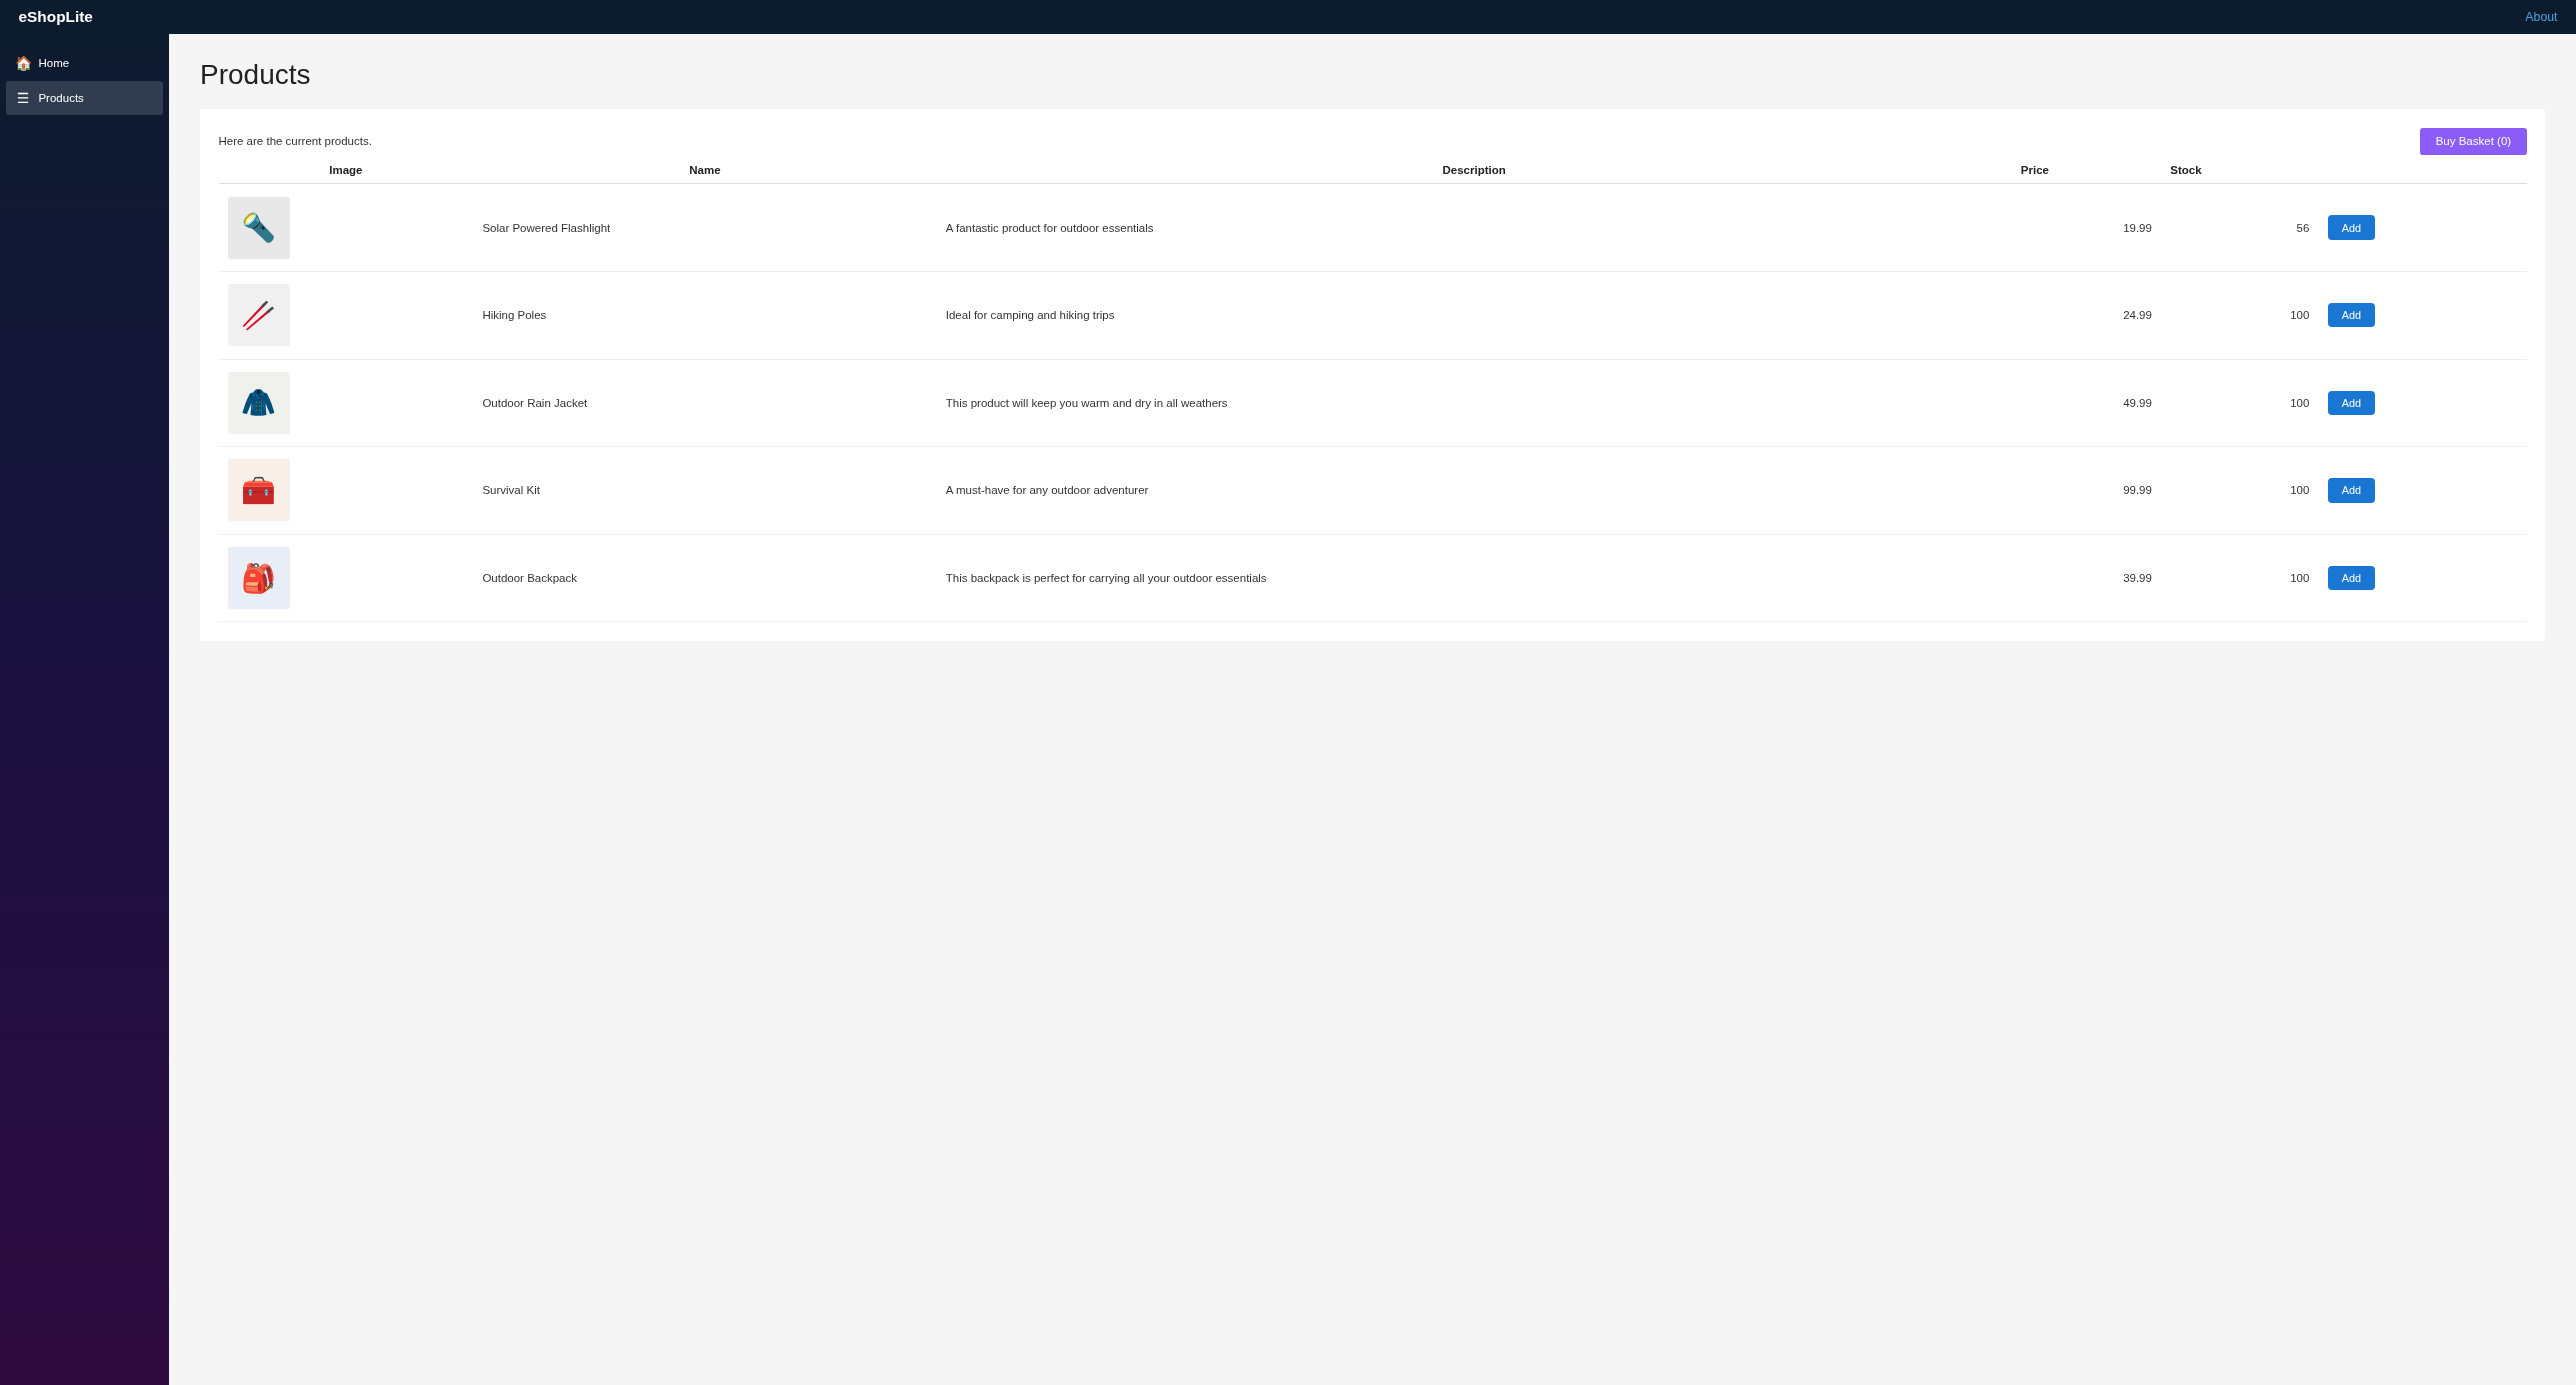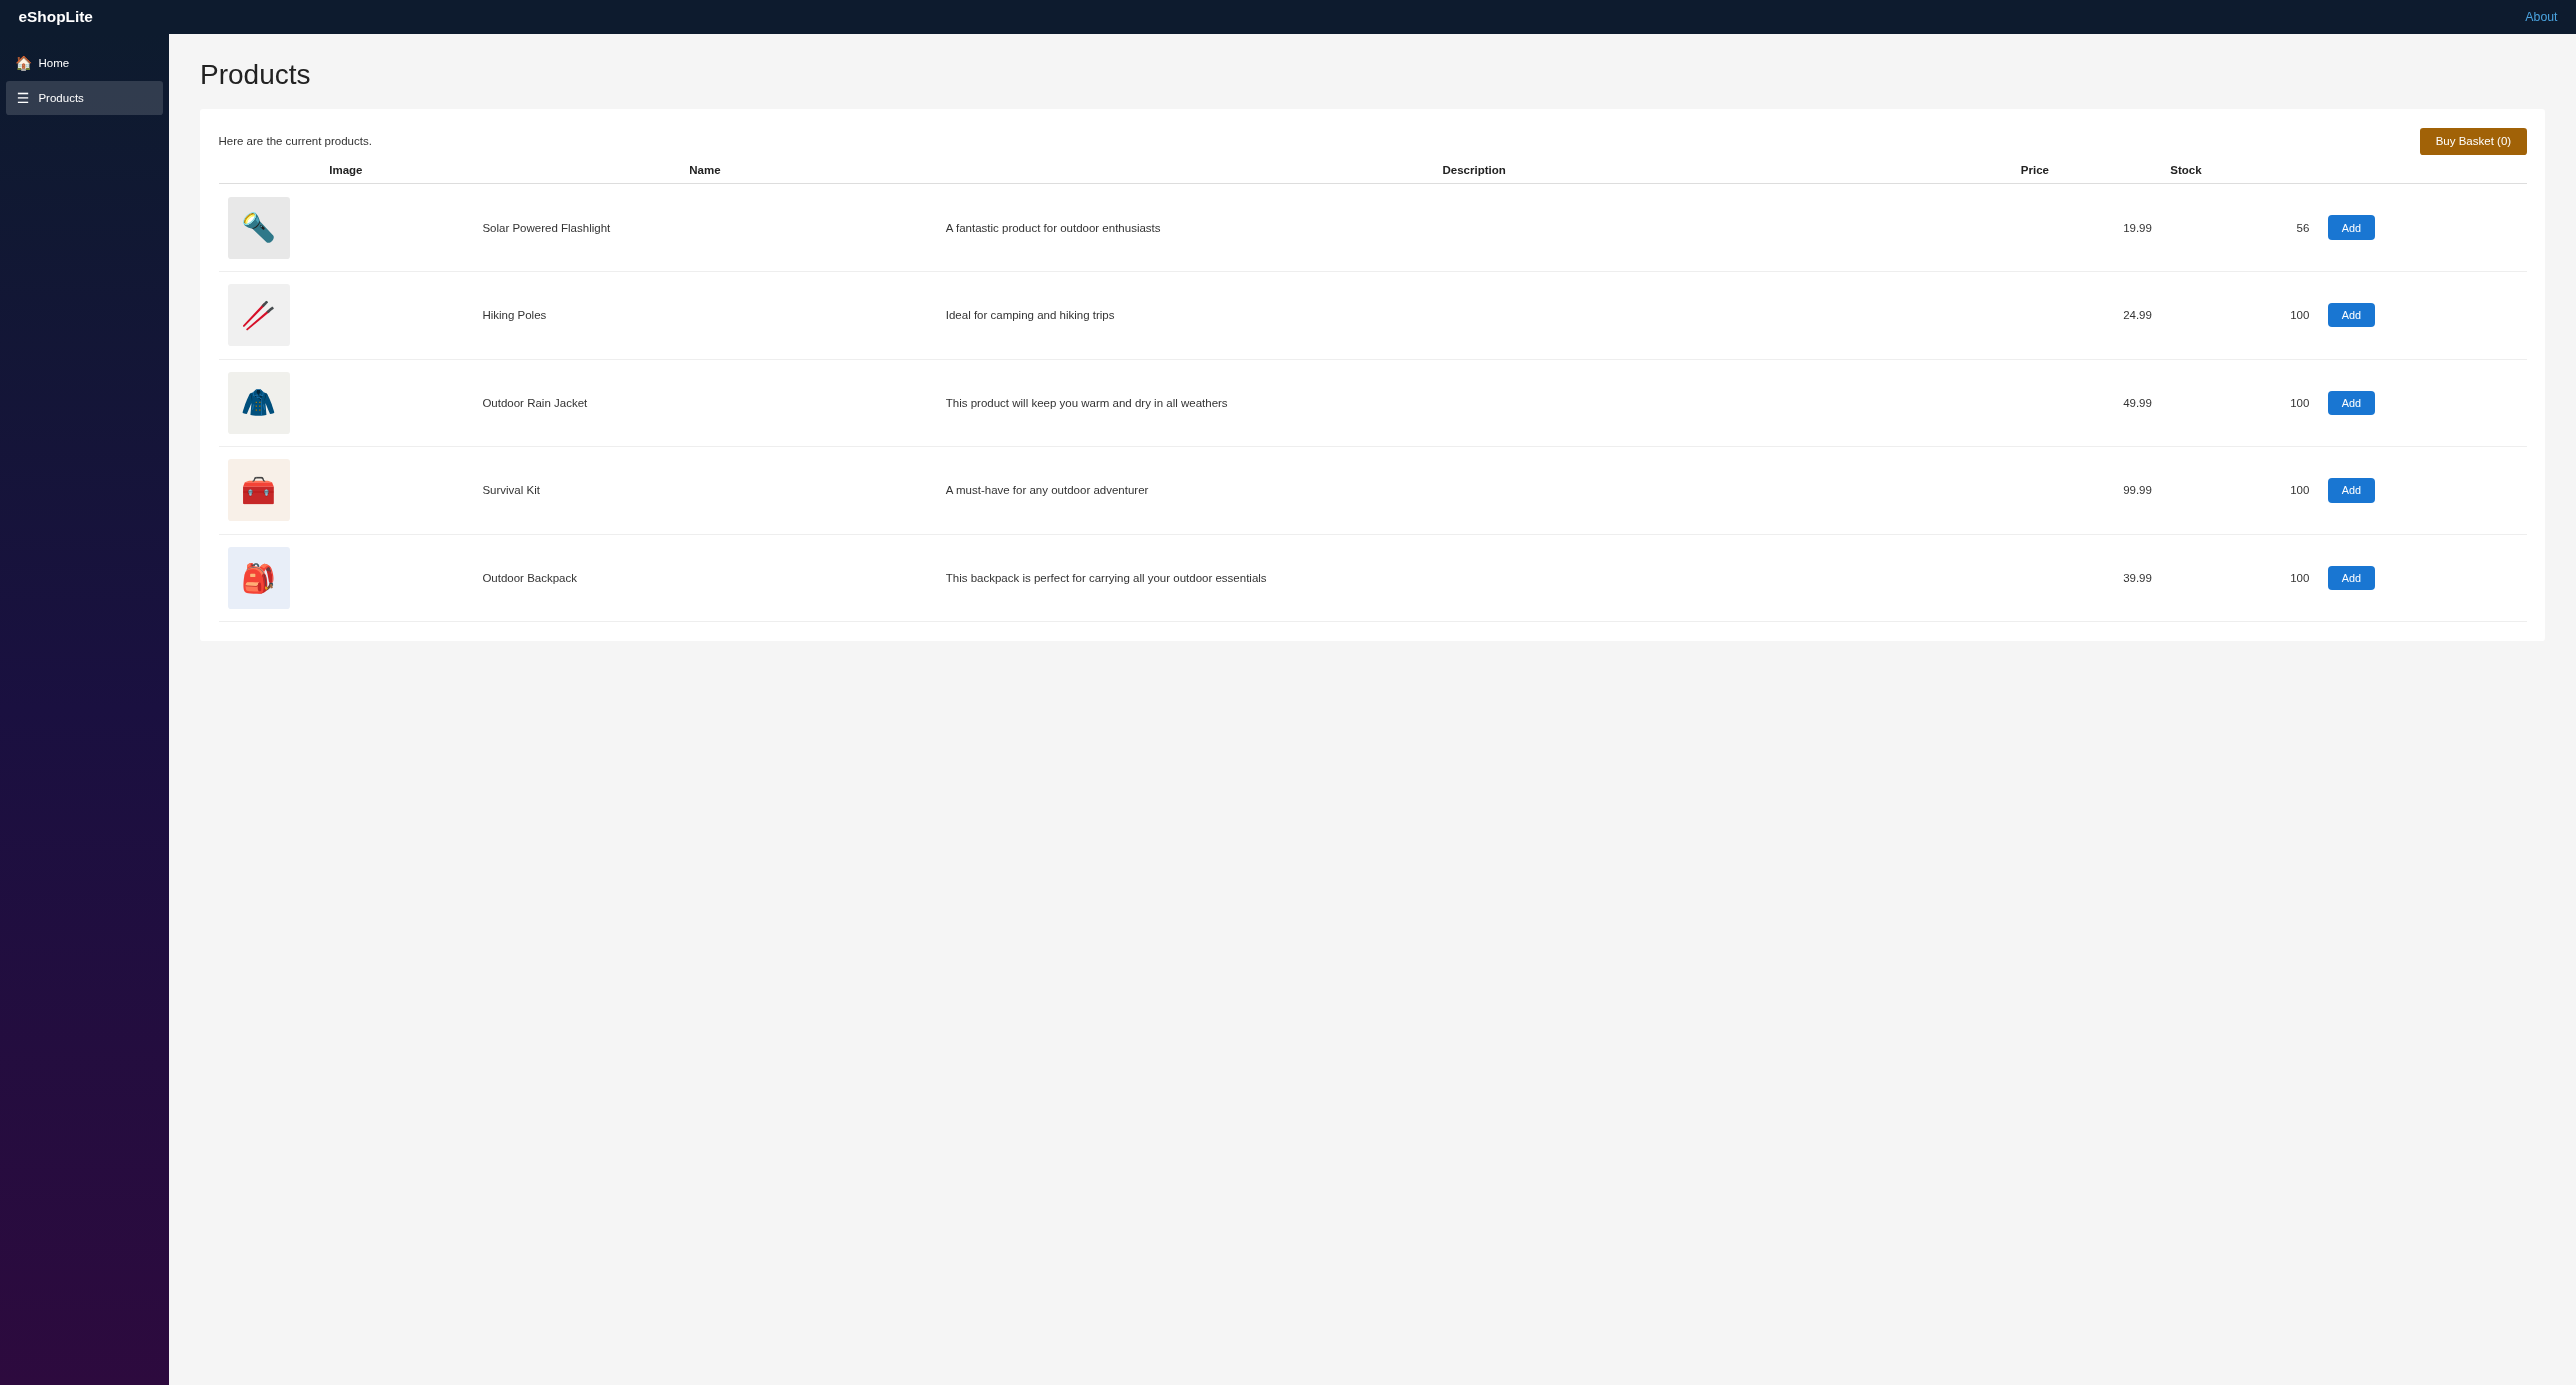--- a/index.html
+++ b/index.html
@@ -90,21 +90,21 @@
       justify-content: space-between;
       margin-bottom: 1px;
     }
 
     .products-subtitle {
       color: #333;
       font-size: 11.5px;
     }
 
     .buy-basket-btn {
-      background-color: #a16207;
+      background-color: #8b5cf6;
       color: white;
       border: none;
       padding: 7.7px 15.4px;
       font-size: 11.5px;
       border-radius: 3.1px;
       cursor: pointer;
       font-weight: 500;
     }
 
     
@@ -220,21 +220,21 @@
             <th class="stock-col">Stock</th>
             <th></th>
           </tr>
         </thead>
         <tbody id="products-tbody">
         <tr>
               <td>
                 <div class="product-img-placeholder img-flashlight">🔦</div>
               </td>
               <td>Solar Powered Flashlight</td>
-              <td>A fantastic product for outdoor enthusiasts</td>
+              <td>A fantastic product for outdoor essentials</td>
               <td class="price-cell">19.99</td>
               <td class="stock-cell">56</td>
               <td><button class="add-btn">Add</button></td>
             </tr>
             <tr>
               <td>
                 <div class="product-img-placeholder img-hiking-poles">🥢</div>
               </td>
               <td>Hiking Poles</td>
               <td>Ideal for camping and hiking trips</td>

